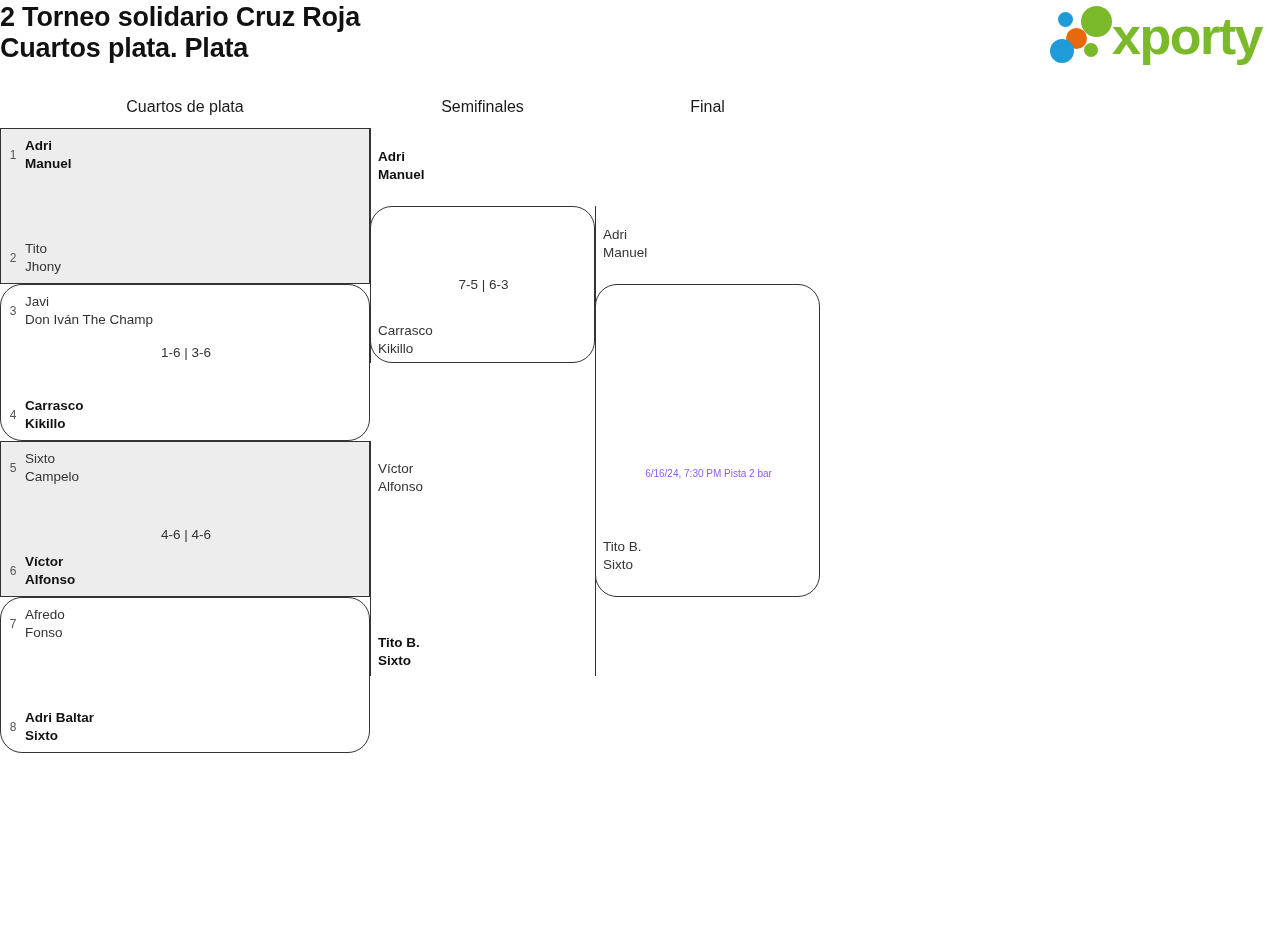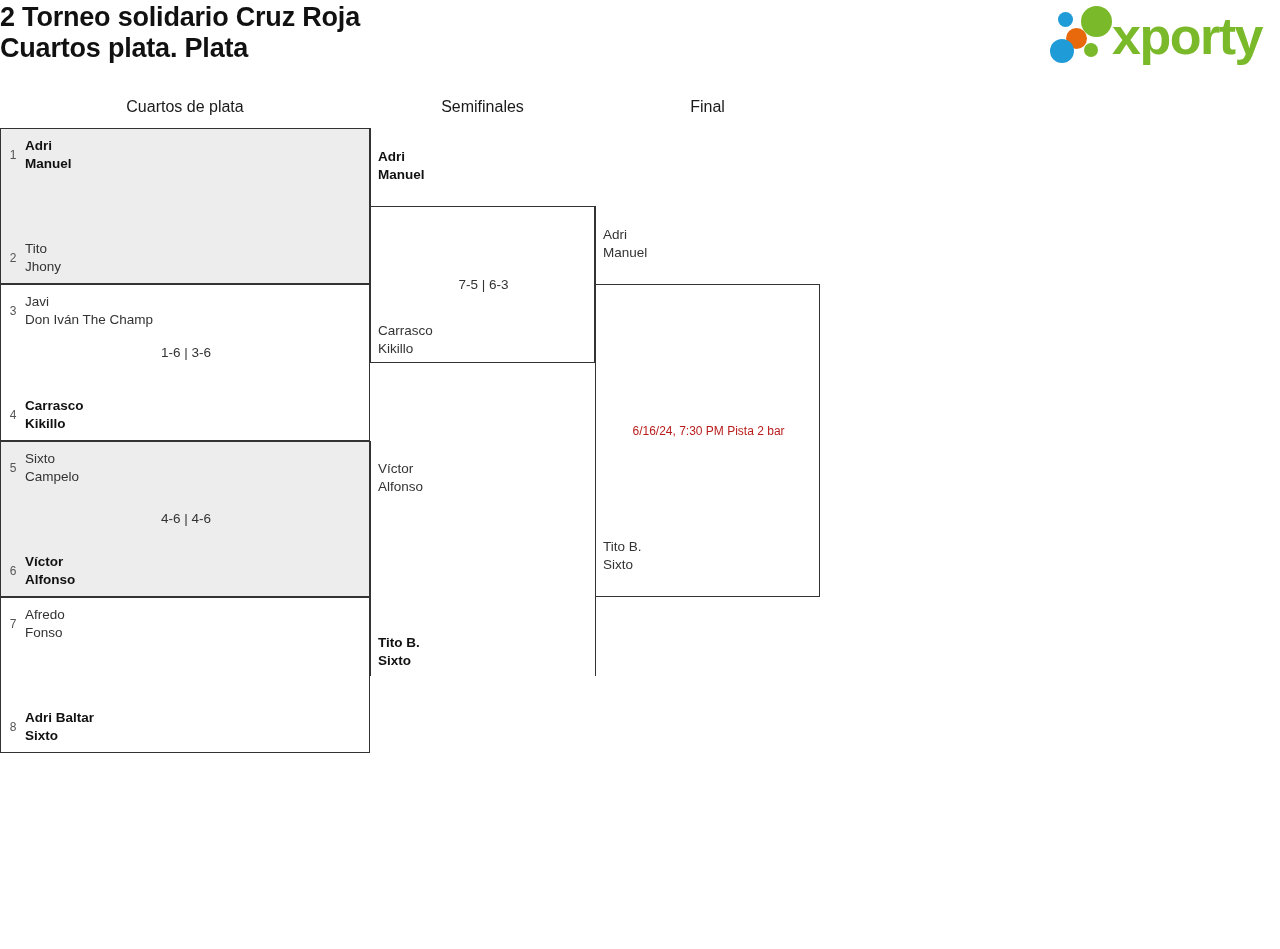--- a/index.html
+++ b/index.html
@@ -81,21 +81,21 @@
     width: 860px; height: 640px;
   }
 
   
   .match-box {
     position: absolute;
     box-sizing: border-box;
     border: 1px solid #333333;
   }
   .match-box.shaded { background: #ededed; }
-  .match-box.plain  { background: #ffffff; }
+  .match-box.plain  { background: #ffffff; border-radius: 22px; }
 
   
   .slot {
     position: absolute;
     display: flex;
     align-items: center;
     left: 0;
     height: 40px;
   }
   .seed {
@@ -128,24 +128,25 @@
     white-space: nowrap;
   }
   .score sup {
     font-size: 9px;
     vertical-align: super;
     line-height: 0;
   }
   .schedule {
     position: absolute;
     text-align: center;
-    font-size: 12px;
-    color: #b91c1c;
+    font-size: 10px;
+    color: #8b5cf6;
     line-height: 18px;
     white-space: nowrap;
+    margin-top: 43px;
   }
 
   
   .conn-v {
     position: absolute;
     width: 1px;
     background: #333333;
   }
 </style>
 </head>
@@ -212,21 +213,21 @@
   </div>
 
   <div class="match-box shaded" style="left:0px; top:313px; width:370px; height:156px;">
     <div class="slot" style="top:6px; width:360px;">
       <span class="seed">5</span>
       <span class="players">
         <span class="pl">Sixto</span>
         <span class="pl">Campelo</span>
       </span>
     </div>
-    <div class="score" style="left:0px; top:68px; width:370px;">4-6 | 4-6</div>
+    <div class="score" style="left:0px; top:84px; width:370px;">4-6 | 4-6</div>
     <div class="slot" style="top:109px; width:360px;">
       <span class="seed">6</span>
       <span class="players winner">
         <span class="pl">Víctor</span>
         <span class="pl">Alfonso</span>
       </span>
     </div>
   </div>
 
   <div class="match-box plain" style="left:0px; top:469px; width:370px; height:156px;">

